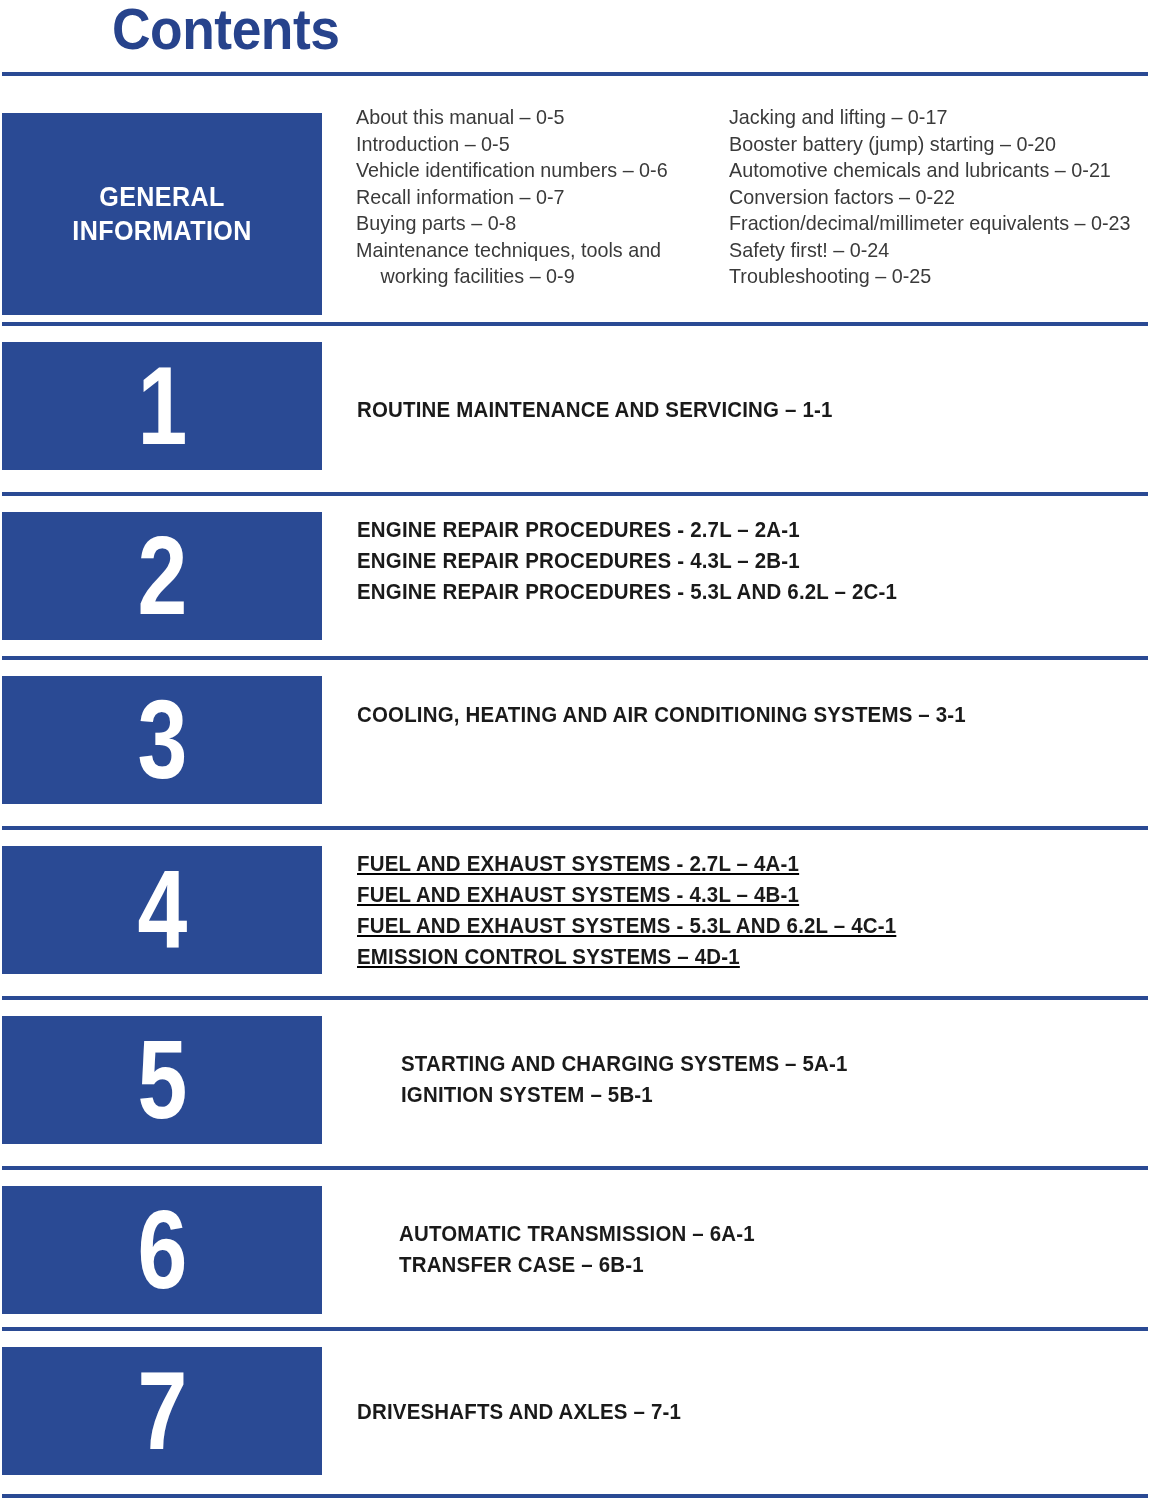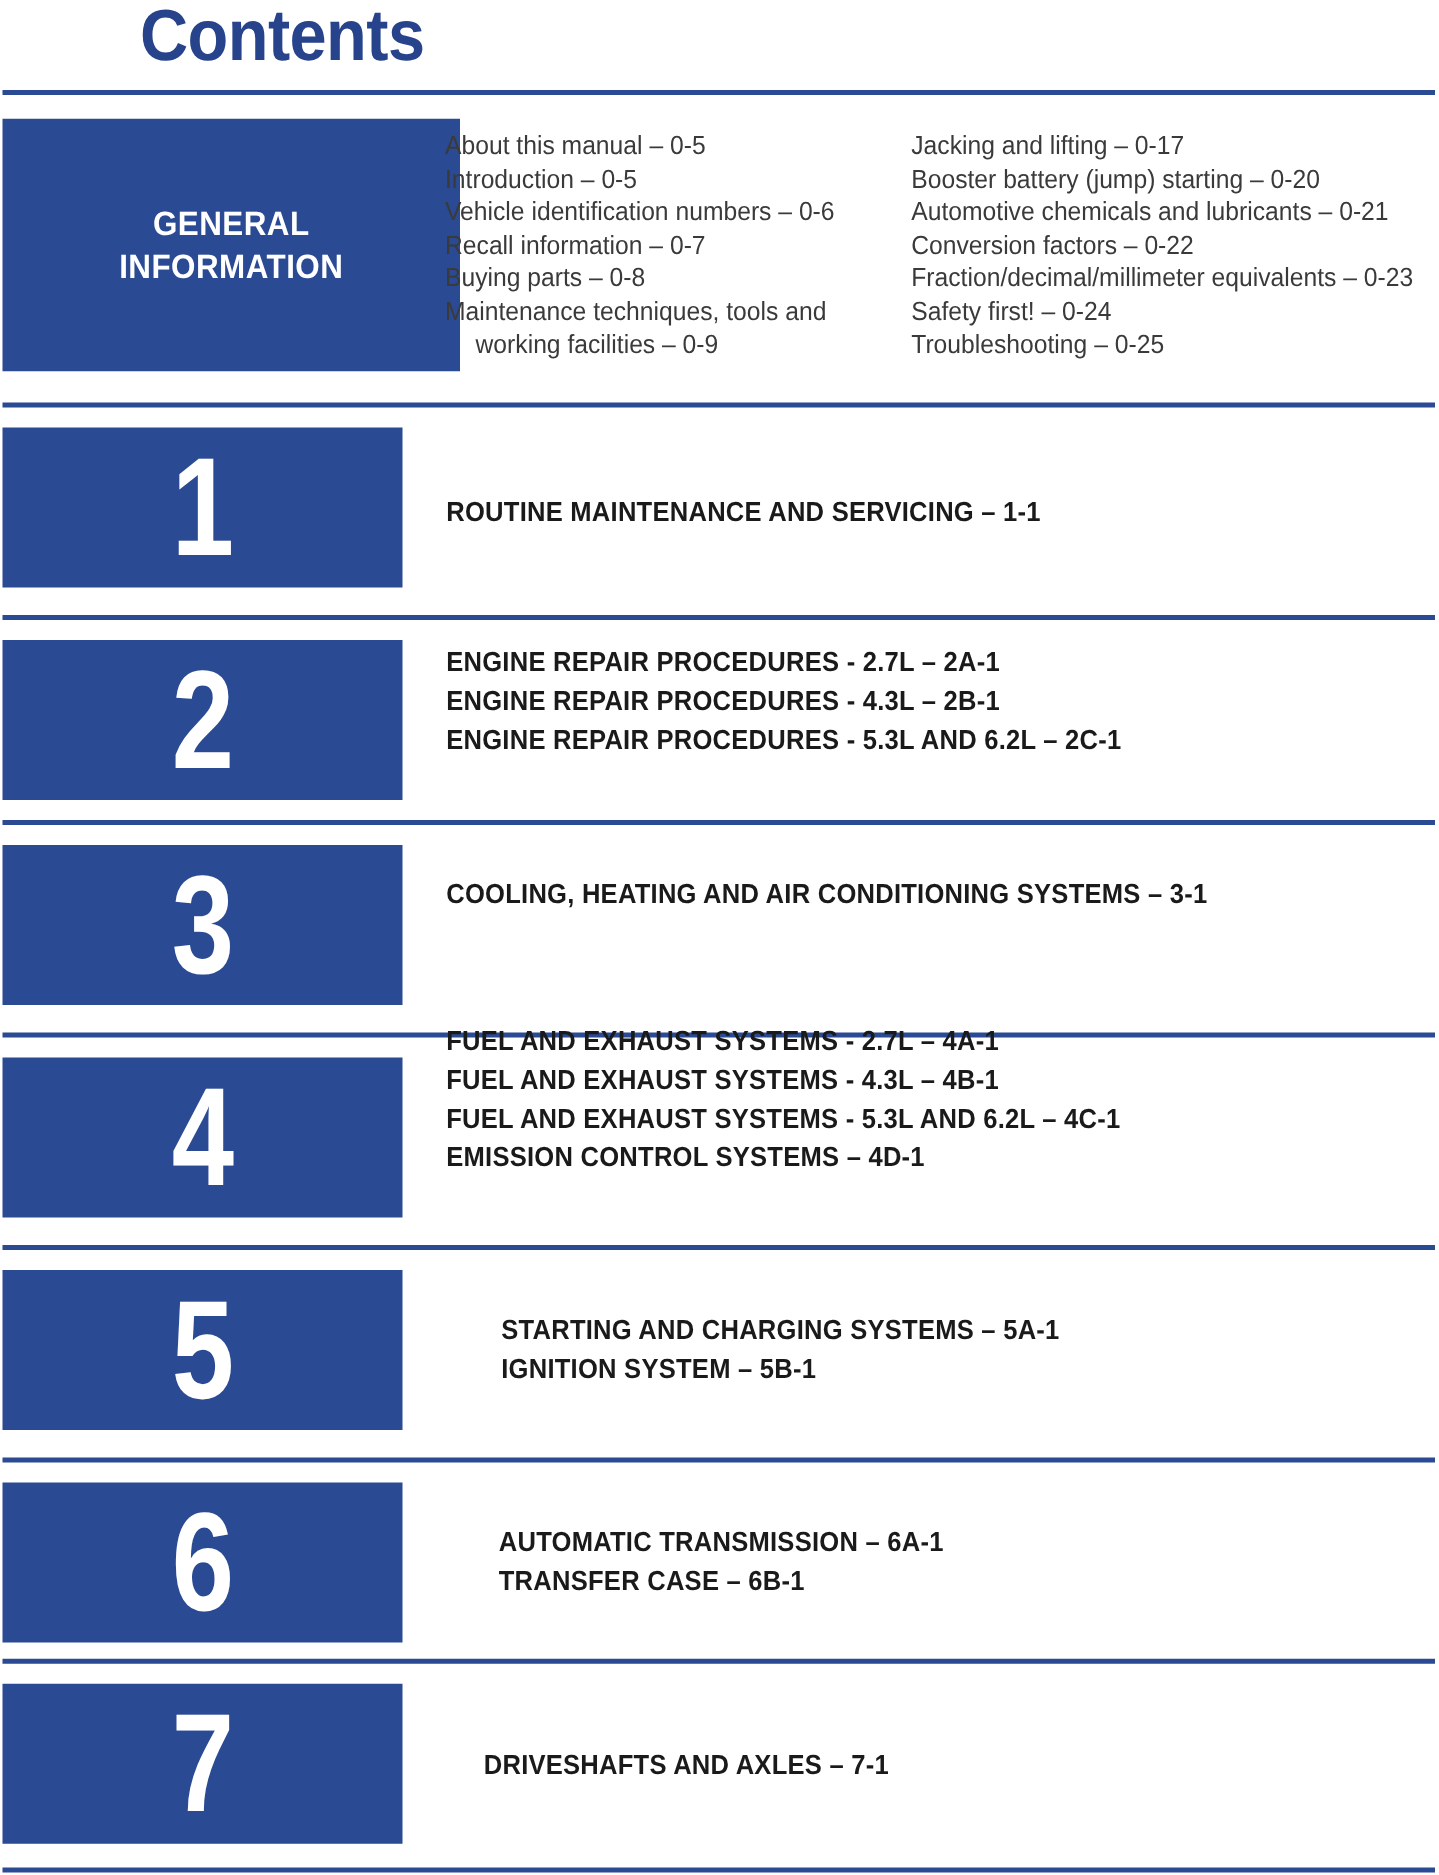--- a/index.html
+++ b/index.html
@@ -131,21 +131,21 @@
 <div class="rule" style="top:322px;"></div>
 <div class="rule" style="top:492px;"></div>
 <div class="rule" style="top:656px;"></div>
 <div class="rule" style="top:826px;"></div>
 <div class="rule" style="top:996px;"></div>
 <div class="rule" style="top:1166px;"></div>
 <div class="rule" style="top:1327px;"></div>
 <div class="rule" style="top:1494px;"></div>
 
 <div class="row" style="top:0;">
-  <div class="numbox" style="top:95px; width:366px; height:202px;">
+  <div class="numbox" style="top:113px; width:320px; height:202px;">
     <div class="wordbox">
       <div class="wordline">GENERAL</div>
       <div class="wordline">INFORMATION</div>
     </div>
   </div>
 
   <div class="gi-col left">
     <div class="gi-line">About this manual – 0-5</div>
     <div class="gi-line">Introduction – 0-5</div>
     <div class="gi-line">Vehicle identification numbers – 0-6</div>
@@ -200,21 +200,21 @@
     <div class="entry">COOLING, HEATING AND AIR CONDITIONING SYSTEMS – 3-1</div>
   </div>
 </div>
 
 <div class="row" style="top:0;">
   <div class="numbox" style="top:846px; width:320px; height:128px;">
     <div class="wordbox">
       <div class="numbox-label numeral">4</div>
     </div>
   </div>
-  <div class="entries" style="top:817px;">
+  <div class="entries" style="top:848px;text-decoration:underline;">
     <div class="entry">FUEL AND EXHAUST SYSTEMS - 2.7L – 4A-1</div>
     <div class="entry">FUEL AND EXHAUST SYSTEMS - 4.3L – 4B-1</div>
     <div class="entry">FUEL AND EXHAUST SYSTEMS - 5.3L AND 6.2L – 4C-1</div>
     <div class="entry">EMISSION CONTROL SYSTEMS – 4D-1</div>
   </div>
 </div>
 
 <div class="row" style="top:0;">
   <div class="numbox" style="top:1016px; width:320px; height:128px;">
     <div class="wordbox">
@@ -238,16 +238,16 @@
     <div class="entry">TRANSFER CASE – 6B-1</div>
   </div>
 </div>
 
 <div class="row" style="top:0;">
   <div class="numbox" style="top:1347px; width:320px; height:128px;">
     <div class="wordbox">
       <div class="numbox-label numeral">7</div>
     </div>
   </div>
-  <div class="entries" style="top:1396px;margin-left:30px;">
+  <div class="entries" style="top:1396px;">
     <div class="entry">DRIVESHAFTS AND AXLES – 7-1</div>
   </div>
 </div>
 
 </body></html>

